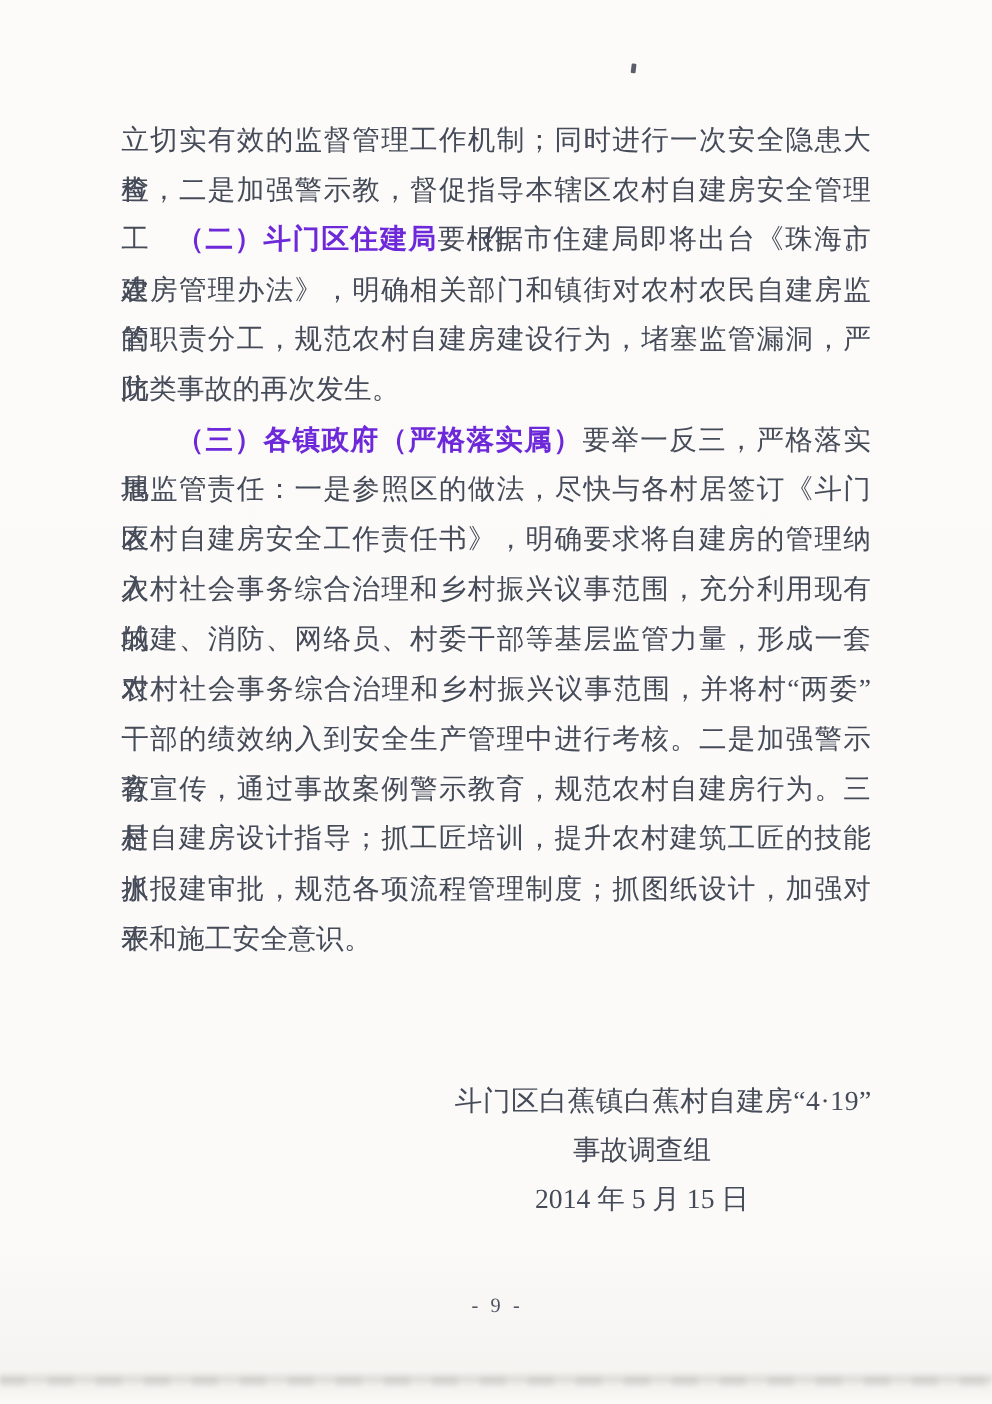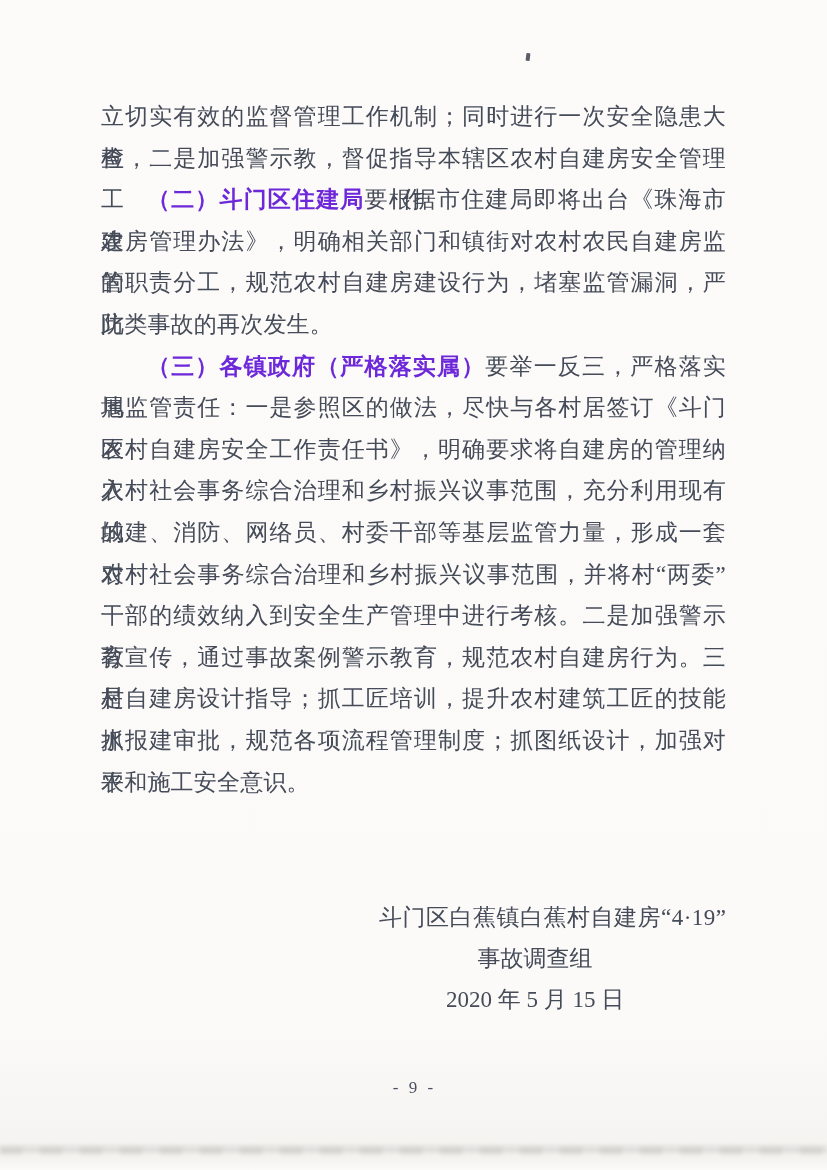--- a/index.html
+++ b/index.html
@@ -130,21 +130,21 @@
       <div class="line"><span class="run">干部的绩效纳入到安全生产管理中进行考核。二是加强警示教</span></div>
       <div class="line"><span class="run">育宣传，通过事故案例警示教育，规范农村自建房行为。三是</span></div>
       <div class="line"><span class="run">村自建房设计指导；抓工匠培训，提升农村建筑工匠的技能水</span></div>
       <div class="line"><span class="run">抓报建审批，规范各项流程管理制度；抓图纸设计，加强对农</span></div>
       <div class="line short"><span class="run">平和施工安全意识。</span></div>
     </div>
 
   <div class="signature">
     <div class="sig-line1">斗门区白蕉镇白蕉村自建房“4·19”</div>
     <div class="sig-line2">事故调查组</div>
-    <div class="sig-date">2020 年 5 月 15 日</div>
+    <div class="sig-date">2014 年 5 月 15 日</div>
   </div>
 
   <div class="page-number">- 9 -</div>
 
   <div class="ink-speck"></div>
   <div class="scan-edge-shadow"></div>
   <div class="scan-edge-shadow jagged"></div>
 
 </div>
 

